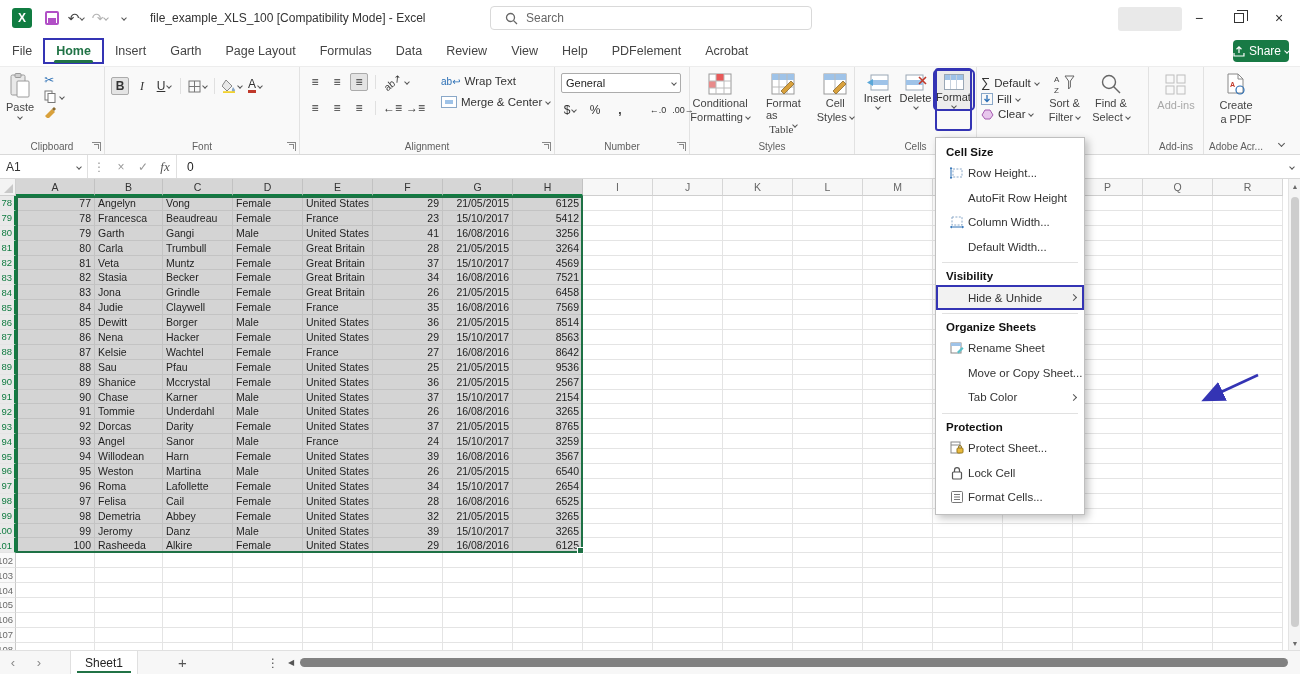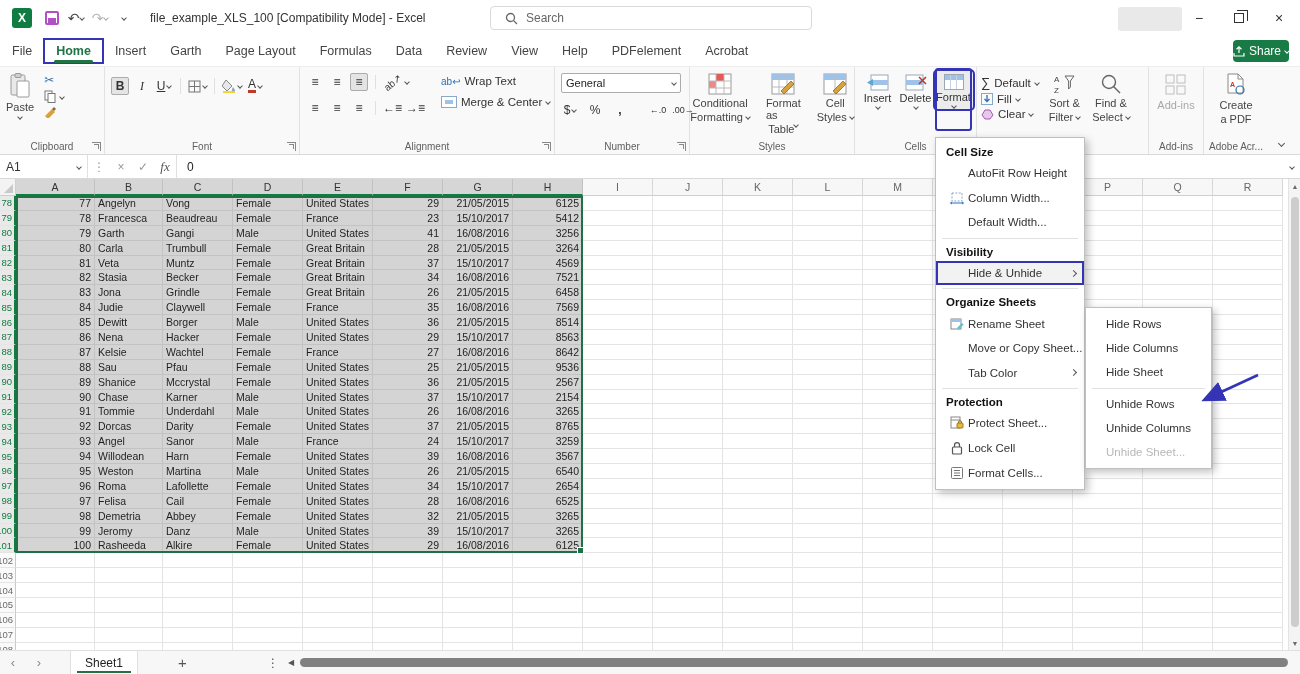--- a/index.html
+++ b/index.html
@@ -336,21 +336,21 @@
         <div class="bigbtn">
           <svg width="24" height="22" viewBox="0 0 24 22">
               <rect x="1" y="1" width="22" height="20" fill="#fff" stroke="#9a9a9a"></rect>
               <rect x="1" y="1" width="22" height="6" fill="#9fc3e8"></rect>
               <line x1="8" y1="1" x2="8" y2="21" stroke="#bbb"></line>
               <line x1="16" y1="1" x2="16" y2="21" stroke="#bbb"></line>
               <line x1="1" y1="14" x2="23" y2="14" stroke="#bbb"></line>
               <path d="M10 18 20 8l3 3-10 10z" fill="#d9a13c" stroke="#8a6a2f" stroke-width="0.8"></path>
             </svg>
           <span>Format as</span>
-          <span style="display:flex;align-items:flex-start;gap:0;">
+          <span style="display:flex;align-items:flex-start;gap:0;font-family:Liberation Serif, serif;">
               <span>Table</span>
               <span class="chev sm"></span>
             </span>
         </div>
         <div class="bigbtn">
           <svg width="24" height="22" viewBox="0 0 24 22">
               <rect x="1" y="1" width="22" height="20" fill="#fff" stroke="#9a9a9a"></rect>
               <rect x="1" y="1" width="22" height="6" fill="#9fc3e8"></rect>
               <line x1="12" y1="1" x2="12" y2="21" stroke="#bbb"></line>
               <path d="M10 18 20 8l3 3-10 10z" fill="#d9a13c" stroke="#8a6a2f" stroke-width="0.8"></path>
@@ -1172,20 +1172,29 @@
 
   <div id="vscroll" class="abs">
     <div class="scr-arrow">▲</div>
     <div id="vthumb"></div>
     <div class="scr-arrow" style="position:absolute;bottom:0;">▼</div>
   </div>
 
   <div id="format-menu" class="menu">
       <div class="m-header">Cell Size</div>
       <div class="m-item">
+        <span class="mi-ic">
+          <svg width="14" height="14" viewBox="0 0 14 14">
+            <rect x="3" y="3" width="9" height="8" fill="none" stroke="#8aa8c8" stroke-dasharray="2 1.4"></rect>
+            <path d="M1 2v10M0 3l1-1.6L2 3M0 11l1 1.6L2 11" fill="none" stroke="#2b6fb5"></path>
+          </svg>
+        </span>
+        <span class="mi-label">Row Height...</span>
+      </div>
+      <div class="m-item">
         <span class="mi-ic"></span>
         <span class="mi-label">AutoFit Row Height</span>
       </div>
       <div class="m-item">
         <span class="mi-ic">
           <svg width="14" height="14" viewBox="0 0 14 14">
             <rect x="2" y="2" width="10" height="8" fill="none" stroke="#8aa8c8" stroke-dasharray="2 1.4"></rect>
             <path d="M1 12h12M2 11l-1.6 1L2 13M12 11l1.6 1L12 13" fill="none" stroke="#2b6fb5"></path>
           </svg>
         </span>
@@ -1250,29 +1259,20 @@
           <svg width="14" height="14" viewBox="0 0 14 14">
             <rect x="1.5" y="1.5" width="11" height="11" rx="1" fill="#fff" stroke="#777"></rect>
             <line x1="4" y1="4.5" x2="10" y2="4.5" stroke="#777"></line>
             <line x1="4" y1="7" x2="10" y2="7" stroke="#777"></line>
             <line x1="4" y1="9.5" x2="10" y2="9.5" stroke="#777"></line>
           </svg>
         </span>
         <span class="mi-label">Format Cells...</span>
       </div>
     </div>
-  <div id="hide-submenu" class="menu">
-      <div class="m-item">Hide Rows</div>
-      <div class="m-item">Hide Columns</div>
-      <div class="m-item">Hide Sheet</div>
-      <div class="m-sep"></div>
-      <div class="m-item">Unhide Rows</div>
-      <div class="m-item">Unhide Columns</div>
-      <div class="m-item disabled">Unhide Sheet...</div>
-    </div>
 
   <svg id="annot-arrow">
     <defs>
         <marker id="ah" markerWidth="9" markerHeight="8" refX="7" refY="4" orient="auto">
           <path d="M0 0 L9 4 L0 8 z" fill="#3434b4"></path>
         </marker>
       </defs>
     <line x1="1258" y1="375" x2="1206" y2="399" stroke="#3434b4" stroke-width="2.6" marker-end="url(#ah)"></line>
   </svg>
 

